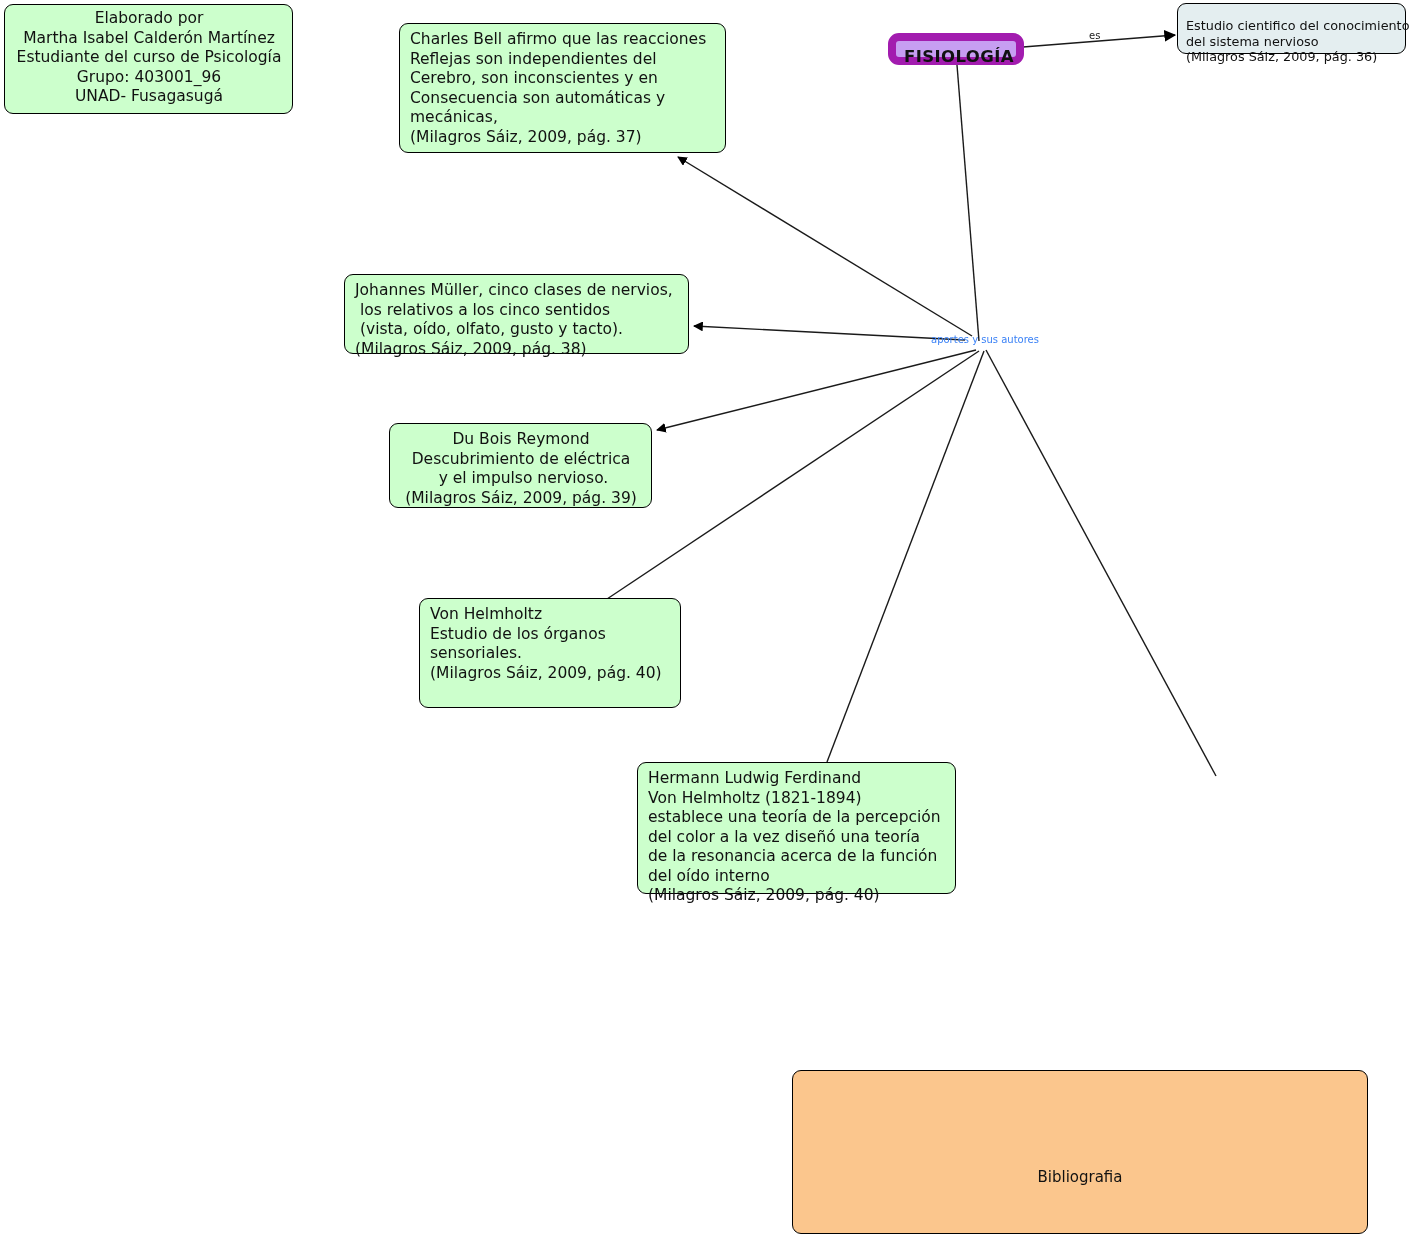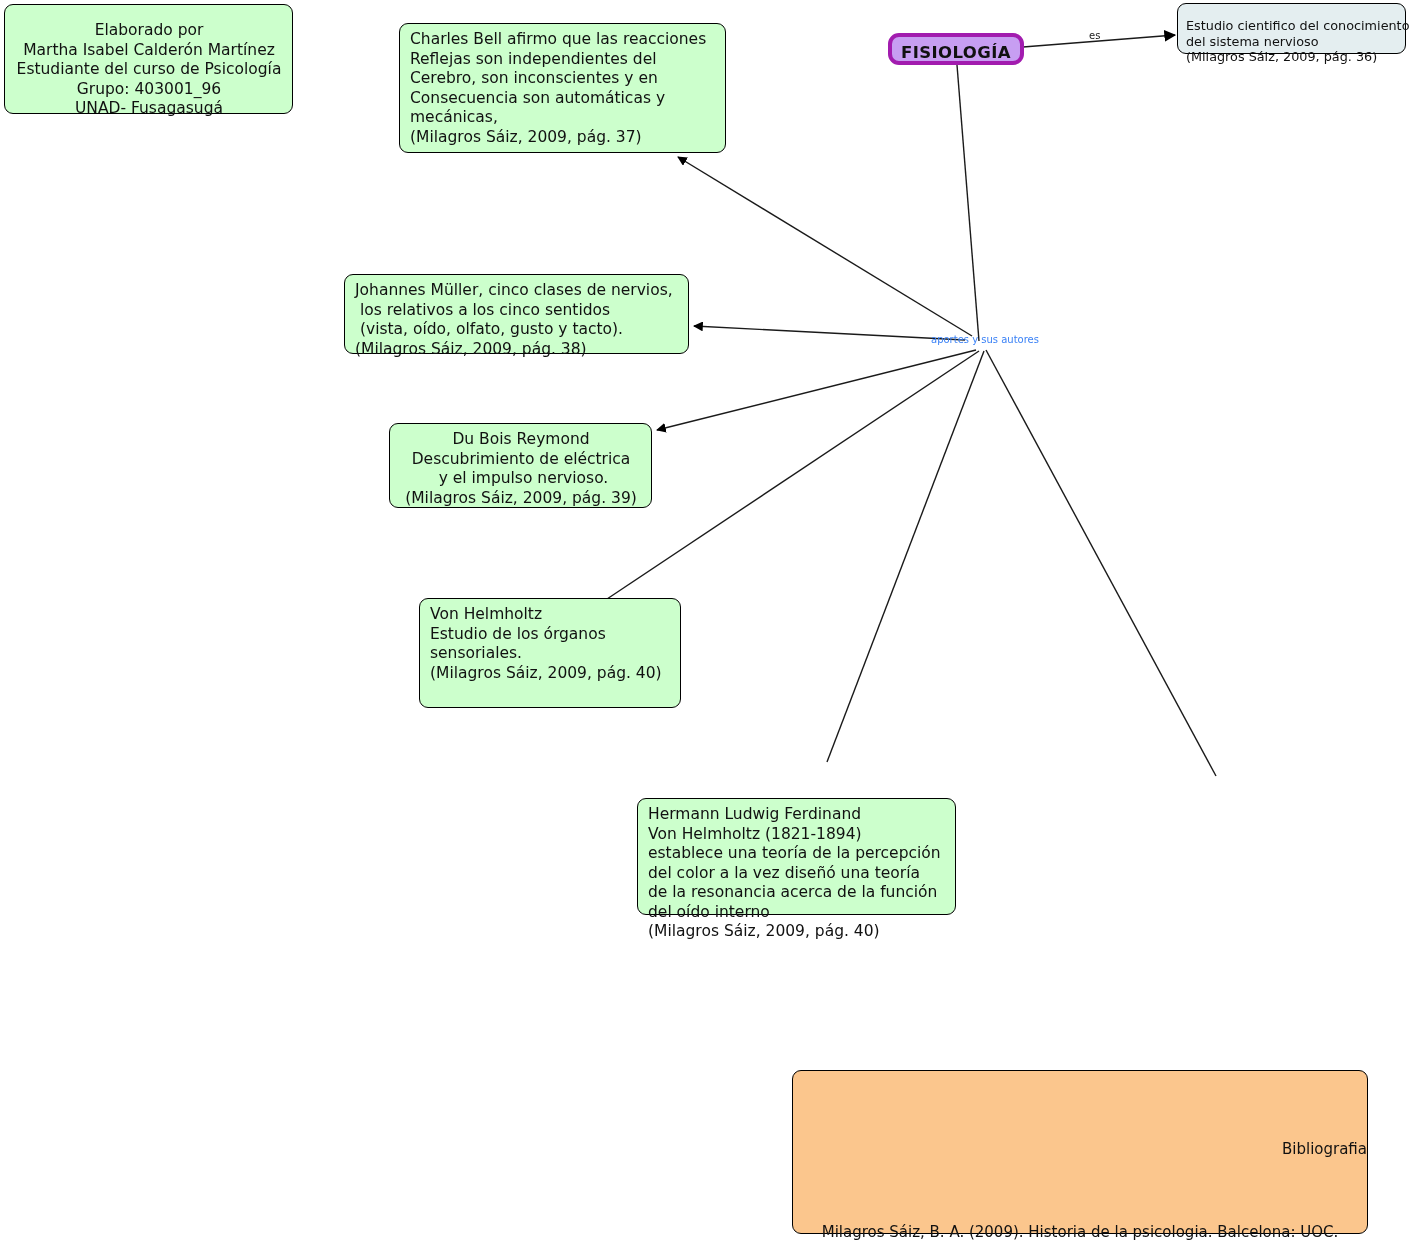--- a/index.html
+++ b/index.html
@@ -37,21 +37,21 @@
     line-height: 19.5px;
     padding: 6px 9px 6px 10px;
     white-space: pre;
     color: #111111;
   }
   .node.green   { background: #ccffcc; }
   .node.blue    { background: #e4eef0; }
   .node.orange  { background: #fbc68d; }
   .node.purple  {
     background: #c79ef2;
-    border: 4px solid #a21caf;
+    border: 8px solid #a21caf;
     border-radius: 11px;
     font-weight: bold;
     letter-spacing: 0.4px;
   }
   .node.centered { text-align: center; }
 
   .edge-label {
     position: absolute;
     font-size: 10px;
     line-height: 15px;
@@ -92,21 +92,21 @@
 
     <path d="M 976 350 L 657 430" stroke="#1a1a1a" stroke-width="1.4" fill="none" marker-end="url(#arrow)"></path>
 
     <path d="M 979 351 L 607 599" stroke="#1a1a1a" stroke-width="1.4" fill="none"></path>
 
     <path d="M 984 351 L 827 762" stroke="#1a1a1a" stroke-width="1.4" fill="none"></path>
 
     <path d="M 986 350 L 1216 776" stroke="#1a1a1a" stroke-width="1.4" fill="none"></path>
   </svg>
 
-  <div class="node green centered" style="left:4px; top:4px; width:289px; height:110px; padding-top:16px;text-align:center;">Elaborado por
+  <div class="node green centered" style="left:4px; top:4px; width:289px; height:110px; padding-top:4px;text-align:center;">Elaborado por
 Martha Isabel Calderón Martínez
 Estudiante del curso de Psicología
 Grupo: 403001_96
 UNAD- Fusagasugá</div>
 
   <div class="node purple centered" style="left:888px; top:33px; width:136px; height:32px; padding:5px 8px; font-size:16.5px; line-height:21px;">FISIOLOGÍA</div>
 
   <div class="edge-label" style="left:1089px; top:28px;">es</div>
 
   <div class="node blue small-text" style="left:1177px; top:3px; width:229px; height:51px; padding:14px 8px;">Estudio cientifico del conocimiento
@@ -130,27 +130,27 @@
   <div class="node green" style="left:389px; top:423px; width:263px; height:85px;text-align:center;">Du Bois Reymond
 Descubrimiento de eléctrica
  y el impulso nervioso.
 (Milagros Sáiz, 2009, pág. 39)</div>
 
   <div class="node green" style="left:391px; top:598px; width:262px; height:110px;margin-left:28px;">Von Helmholtz
 Estudio de los órganos
 sensoriales.
 (Milagros Sáiz, 2009, pág. 40)</div>
 
-  <div class="node green" style="left:637px; top:762px; width:319px; height:117px;margin-top:36px;">Hermann Ludwig Ferdinand
+  <div class="node green" style="left:637px; top:762px; width:319px; height:132px;">Hermann Ludwig Ferdinand
 Von Helmholtz (1821-1894)
 establece una teoría de la percepción
 del color a la vez diseñó una teoría
 de la resonancia acerca de la función
 del oído interno
 (Milagros Sáiz, 2009, pág. 40)</div>
 
 
   <div class="node orange" style="left:792px; top:1070px; width:576px; height:164px; padding:0;">
-    <div class="biblio-text" style="margin-top:28px;text-align:right;">Bibliografia</div>
+    <div class="biblio-text" style="margin-top:56px;">Bibliografia</div>
     <div class="biblio-text" style="margin-top:22px;">Milagros Sáiz, B. A. (2009). Historia de la psicologia. Balcelona: UOC.</div>
   </div>
 
 </div>
 
 </body></html>

